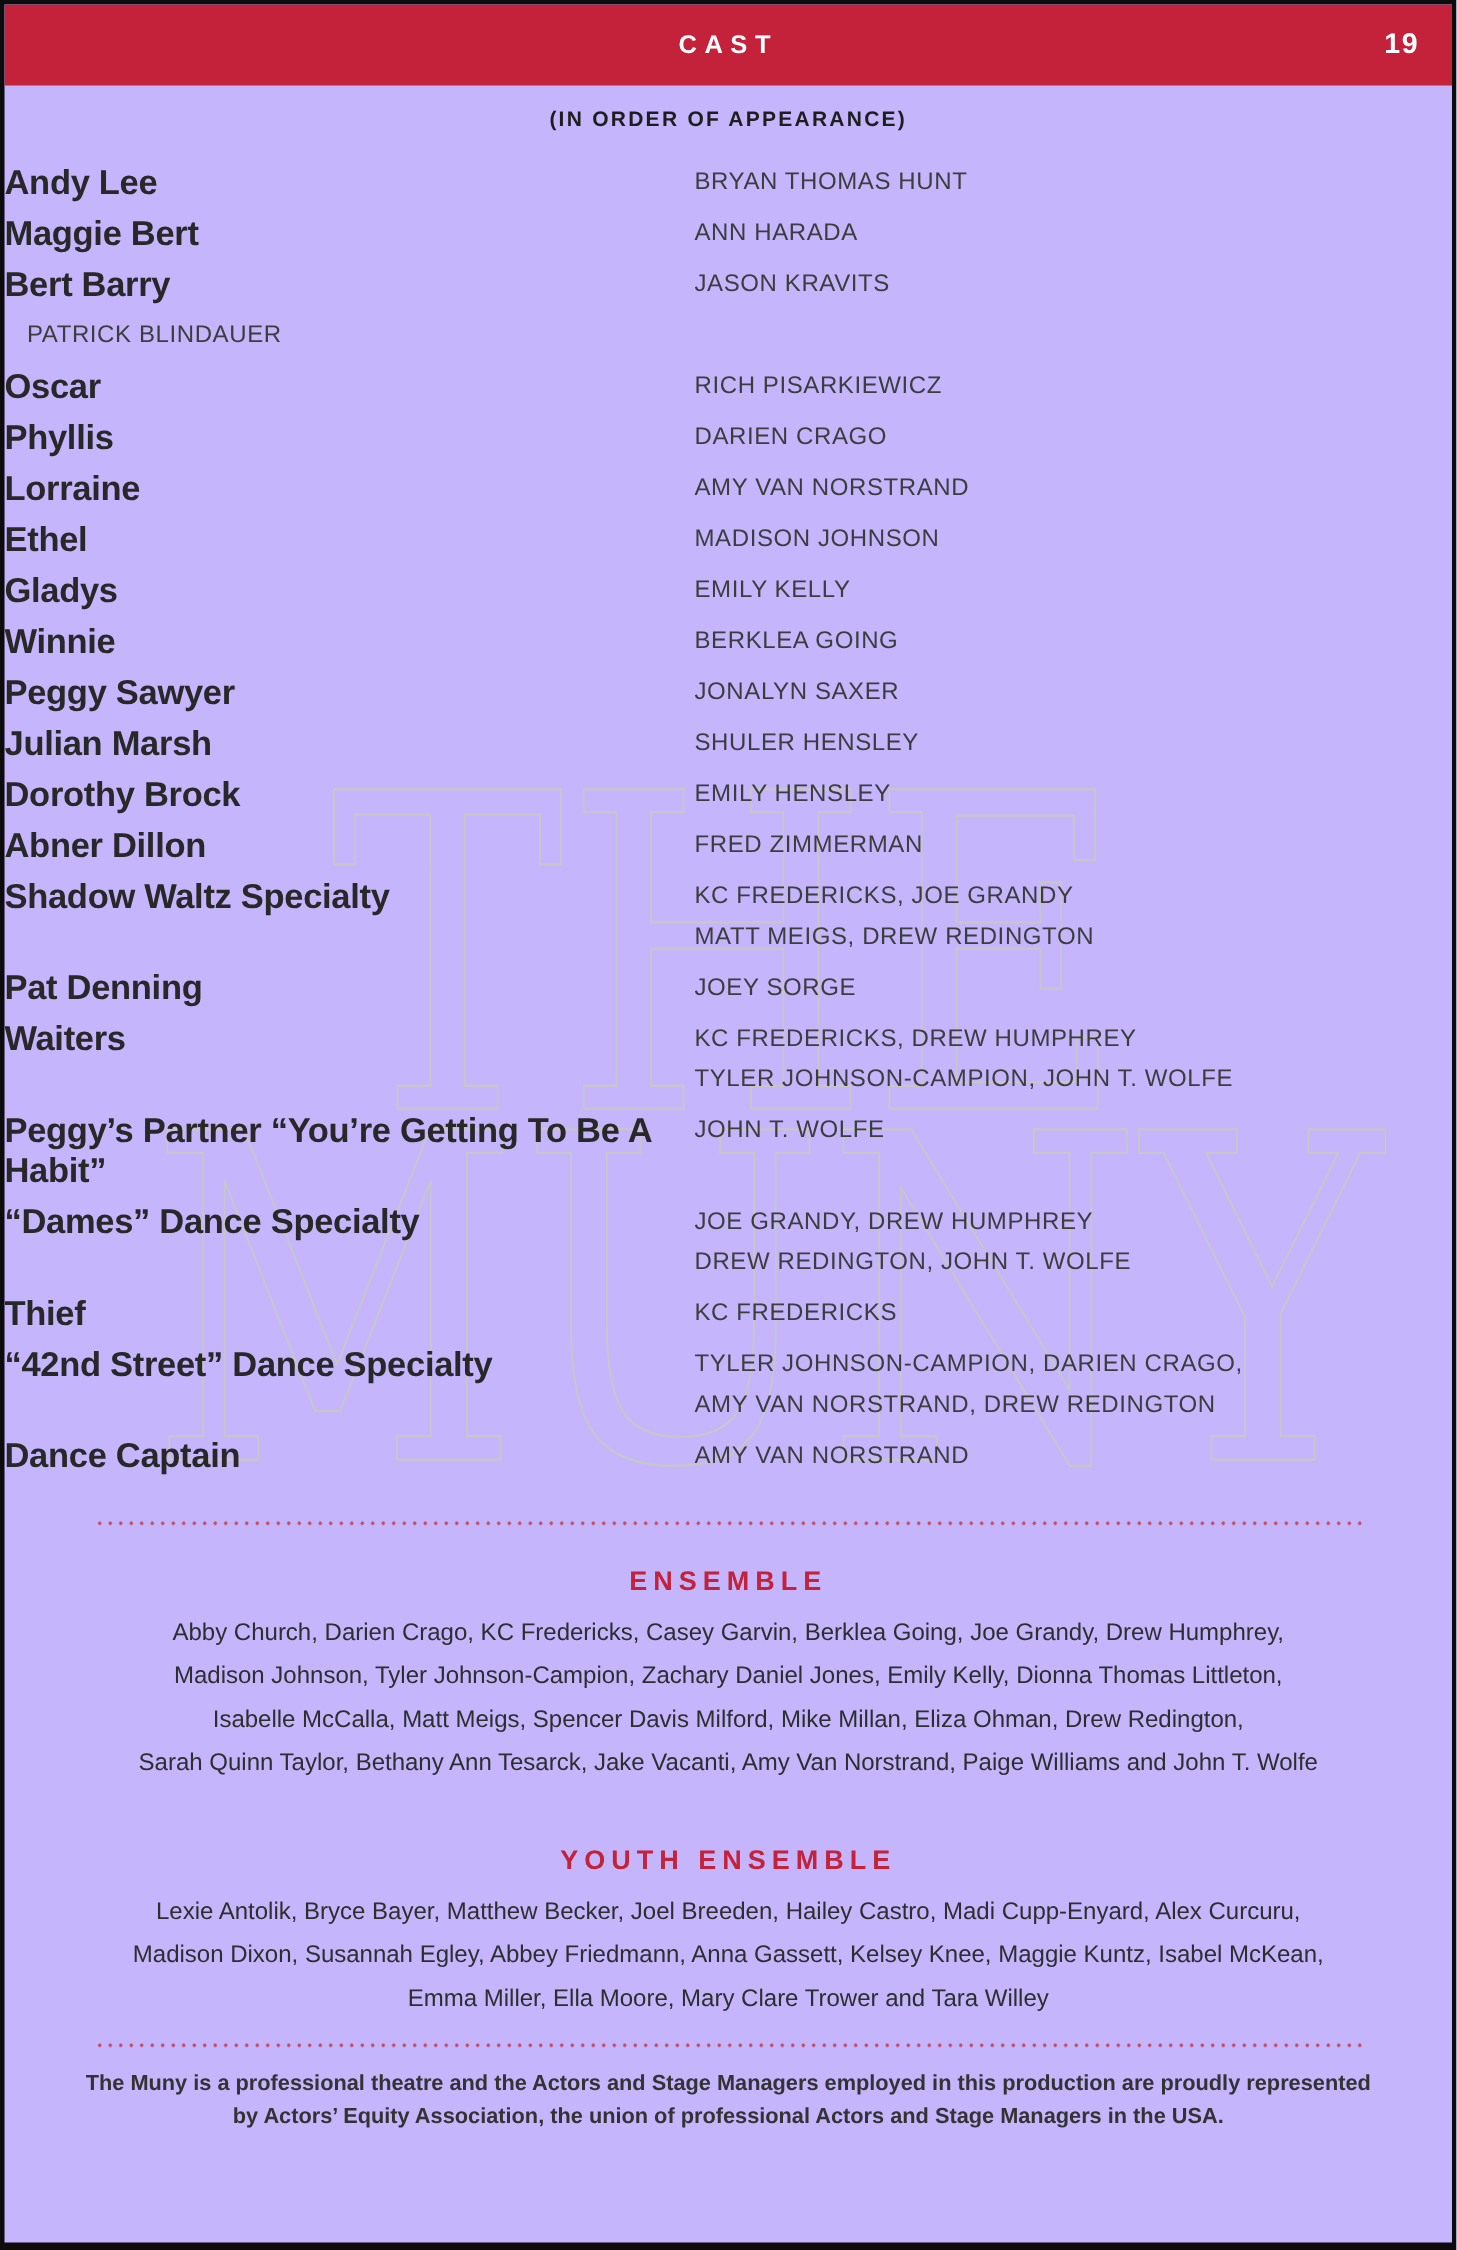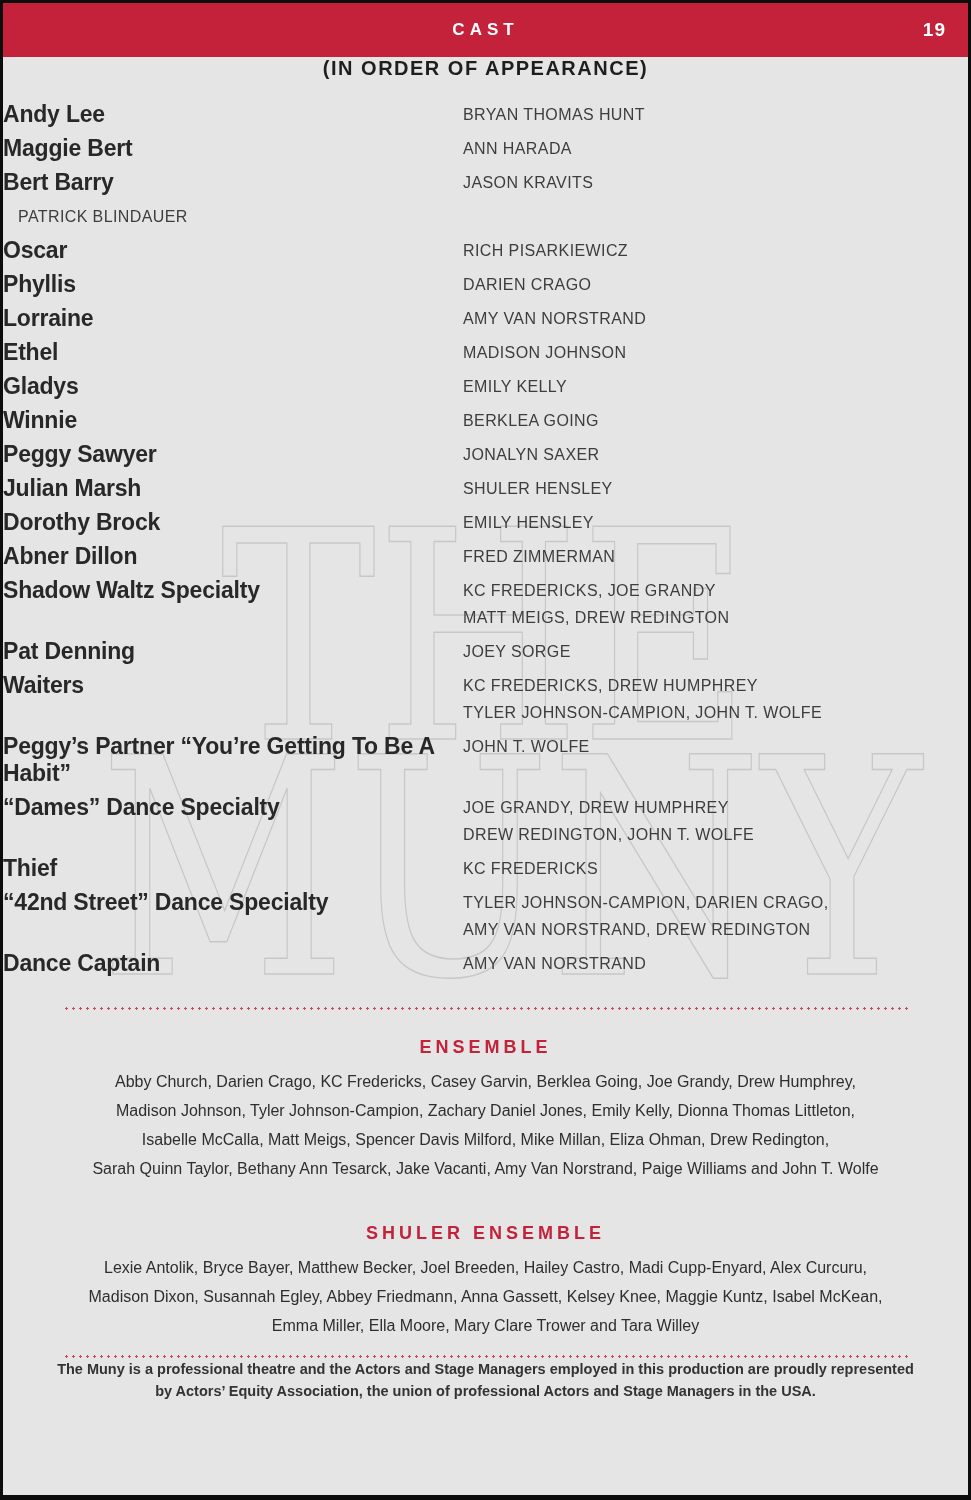--- a/index.html
+++ b/index.html
@@ -5,21 +5,21 @@
   * { margin: 0; padding: 0; box-sizing: border-box; }
   html, body { background: #ffffff; }
   body {
     width: 971px; height: 1500px;
     font-family: "Liberation Sans", sans-serif;
     -webkit-font-smoothing: antialiased;
   }
   .page {
     position: relative;
     width: 971px; height: 1500px;
-    background: #e5e5e5;
+    background: #c4b5fd;
     border: 3px solid #0c0c0c;
     border-bottom-width: 5px;
     overflow: hidden;
   }
   
   .header {
     position: relative;
     height: 54px;
     background: #c3२23a;
     background: #c3223a;
@@ -49,22 +49,23 @@
     -webkit-text-stroke: 1.5px #c7c7c7;
     z-index: 0;
     pointer-events: none;
     white-space: nowrap;
   }
   .wm-the  { top: 489px; font-size: 292px; transform: scaleX(0.80); }
   .wm-muny { top: 716px; font-size: 302px; transform: scaleX(0.80); }
   
   .content { position: relative; z-index: 1; }
   .subtitle {
-    text-align: center;
-    font-size: 20px;
+    margin-top: 14px;
+    text-align: center;
+    font-size: 14px;
     letter-spacing: 1.5px;
     color: #1e1e1e;
     font-weight: bold;
   }
   .cast-list { margin-top: 21px; }
   .cast-row { display: flex; margin-bottom: 7px; }
   .cast-role {
     flex: 0 0 445px;
     text-align: left;
     font-size: 23px;
@@ -104,20 +105,21 @@
   .names-paragraph {
     margin: 9px auto 0 auto;
     width: 905px;
     text-align: center;
     font-size: 16px;
     line-height: 29px;
     color: #2e2e2e;
     white-space: pre-line;
   }
   .footer-note {
+    margin-top: 13px;
     text-align: center;
     font-size: 14.5px;
     line-height: 22px;
     color: #333333;
     white-space: pre-line;
     font-weight: bold;
   }
 </style>
 </head>
 <body>
@@ -254,21 +256,21 @@
 </div>
 
     <div class="dotted-divider divider-1"></div>
 
     <div class="section-title ensemble-title">ENSEMBLE</div>
     <div class="names-paragraph">Abby Church, Darien Crago, KC Fredericks, Casey Garvin, Berklea Going, Joe Grandy, Drew Humphrey,
 Madison Johnson, Tyler Johnson-Campion, Zachary Daniel Jones, Emily Kelly, Dionna Thomas Littleton,
 Isabelle McCalla, Matt Meigs, Spencer Davis Milford, Mike Millan, Eliza Ohman, Drew Redington,
 Sarah Quinn Taylor, Bethany Ann Tesarck, Jake Vacanti, Amy Van Norstrand, Paige Williams and John T. Wolfe</div>
 
-    <div class="section-title youth-title">SHULER ENSEMBLE</div>
+    <div class="section-title youth-title">YOUTH ENSEMBLE</div>
     <div class="names-paragraph">Lexie Antolik, Bryce Bayer, Matthew Becker, Joel Breeden, Hailey Castro, Madi Cupp-Enyard, Alex Curcuru,
 Madison Dixon, Susannah Egley, Abbey Friedmann, Anna Gassett, Kelsey Knee, Maggie Kuntz, Isabel McKean,
 Emma Miller, Ella Moore, Mary Clare Trower and Tara Willey</div>
 
     <div class="dotted-divider divider-2"></div>
 
     <div class="footer-note">The Muny is a professional theatre and the Actors and Stage Managers employed in this production are proudly represented
 by Actors’ Equity Association, the union of professional Actors and Stage Managers in the USA.</div>
 
   </div>

